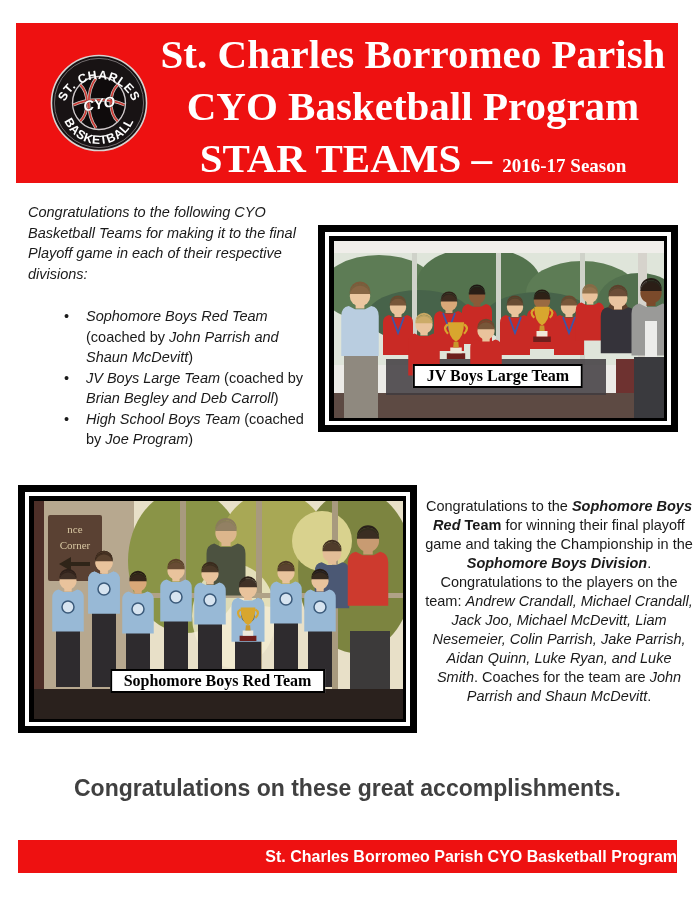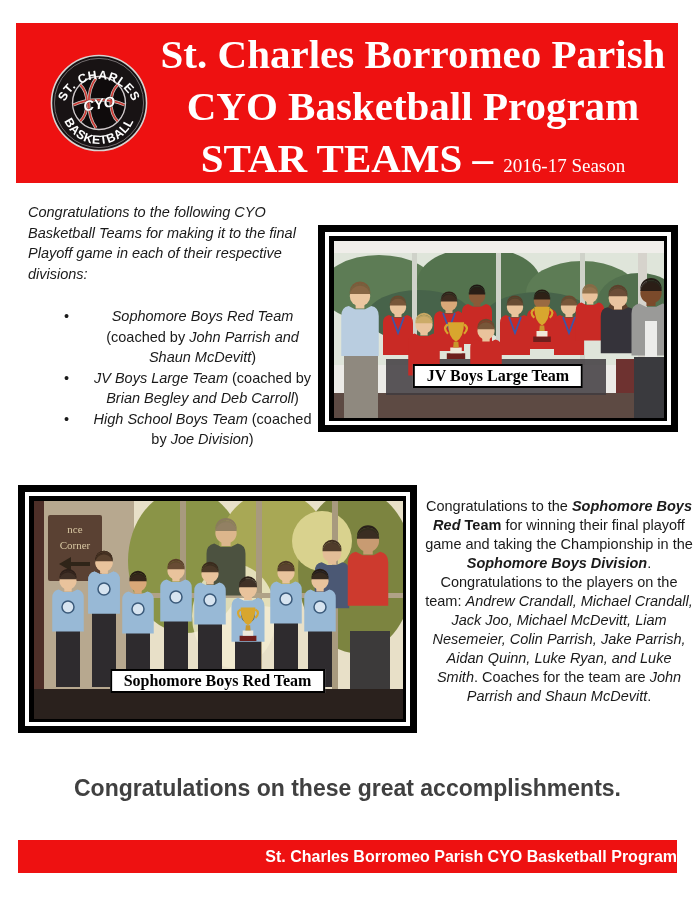--- a/index.html
+++ b/index.html
@@ -8,28 +8,28 @@
     font-family:"Liberation Sans",sans-serif;color:#1a1a1a;
   }
   
   #banner{position:absolute;left:16px;top:23px;width:662px;height:160px;background:#ee1111;}
   #logo{position:absolute;left:34px;top:31px;width:98px;height:98px;}
   #title{
     position:absolute;left:138px;top:5px;width:518px;text-align:center;
     font-family:"Liberation Serif",serif;font-weight:bold;color:#ffffff;
     font-size:41px;line-height:52px;
   }
-  #title .season{font-size:19px;font-weight:normal;margin-top:38px;}
+  #title .season{font-size:19px;font-weight:bold;margin-top:38px;}
   
   #intro{position:absolute;left:24px;top:198px;width:288px;font-size:14.5px;line-height:20.5px;}
   #intro .intro-para{text-align:left;margin:4px;font-style:italic;}
   #intro .bullets{margin-top:22px;}
   #intro .bullet-item{display:flex;padding-left:40px;}
   #intro .bullet-dot{width:22px;flex:none;}
-  #intro .bullet-text{flex:1;text-align:center;margin-left:7px;}
+  #intro .bullet-text{flex:1;text-align:left;}
   
   .photo-frame{position:absolute;background:#000;padding:7px;box-sizing:border-box;}
   .photo-frame .f-white{background:#fff;padding:4px;height:100%;box-sizing:border-box;}
   .photo-frame .f-black{background:#000;padding:5px;height:100%;box-sizing:border-box;}
   .photo-frame svg{display:block;}
   #jv-photo{left:318px;top:225px;width:360px;height:207px;}
   #soph-photo{left:18px;top:485px;width:399px;height:248px;}
   .photo-caption{
     position:absolute;left:50%;transform:translateX(-50%);
     background:#ffffff;border:2px solid #000;padding:1px 12px;white-space:nowrap;
@@ -115,21 +115,21 @@
       <div class="bullet-item">
         <span class="bullet-dot">•</span>
         <span class="bullet-text"><span class="seg-i">Sophomore Boys Red Team</span><span> (coached by </span><span class="seg-i">John Parrish and Shaun McDevitt</span><span>)</span></span>
       </div>
       <div class="bullet-item">
         <span class="bullet-dot">•</span>
         <span class="bullet-text"><span class="seg-i">JV Boys Large Team</span><span> (coached by </span><span class="seg-i">Brian Begley and Deb Carroll</span><span>)</span></span>
       </div>
       <div class="bullet-item">
         <span class="bullet-dot">•</span>
-        <span class="bullet-text"><span class="seg-i">High School Boys Team</span><span> (coached by </span><span class="seg-i">Joe Division</span><span>)</span></span>
+        <span class="bullet-text"><span class="seg-i">High School Boys Team</span><span> (coached by </span><span class="seg-i">Joe Program</span><span>)</span></span>
       </div>
     </div>
   </div>
 
   <div id="jv-photo" class="photo-frame">
     <div class="f-white">
         <div class="f-black">
       <svg width="330" height="177" viewBox="0 0 330 177">
         <rect x="0" y="0" width="330" height="177" fill="#ecebe7"></rect>
         <rect x="0" y="12" width="330" height="112" fill="#dfe5da"></rect>

